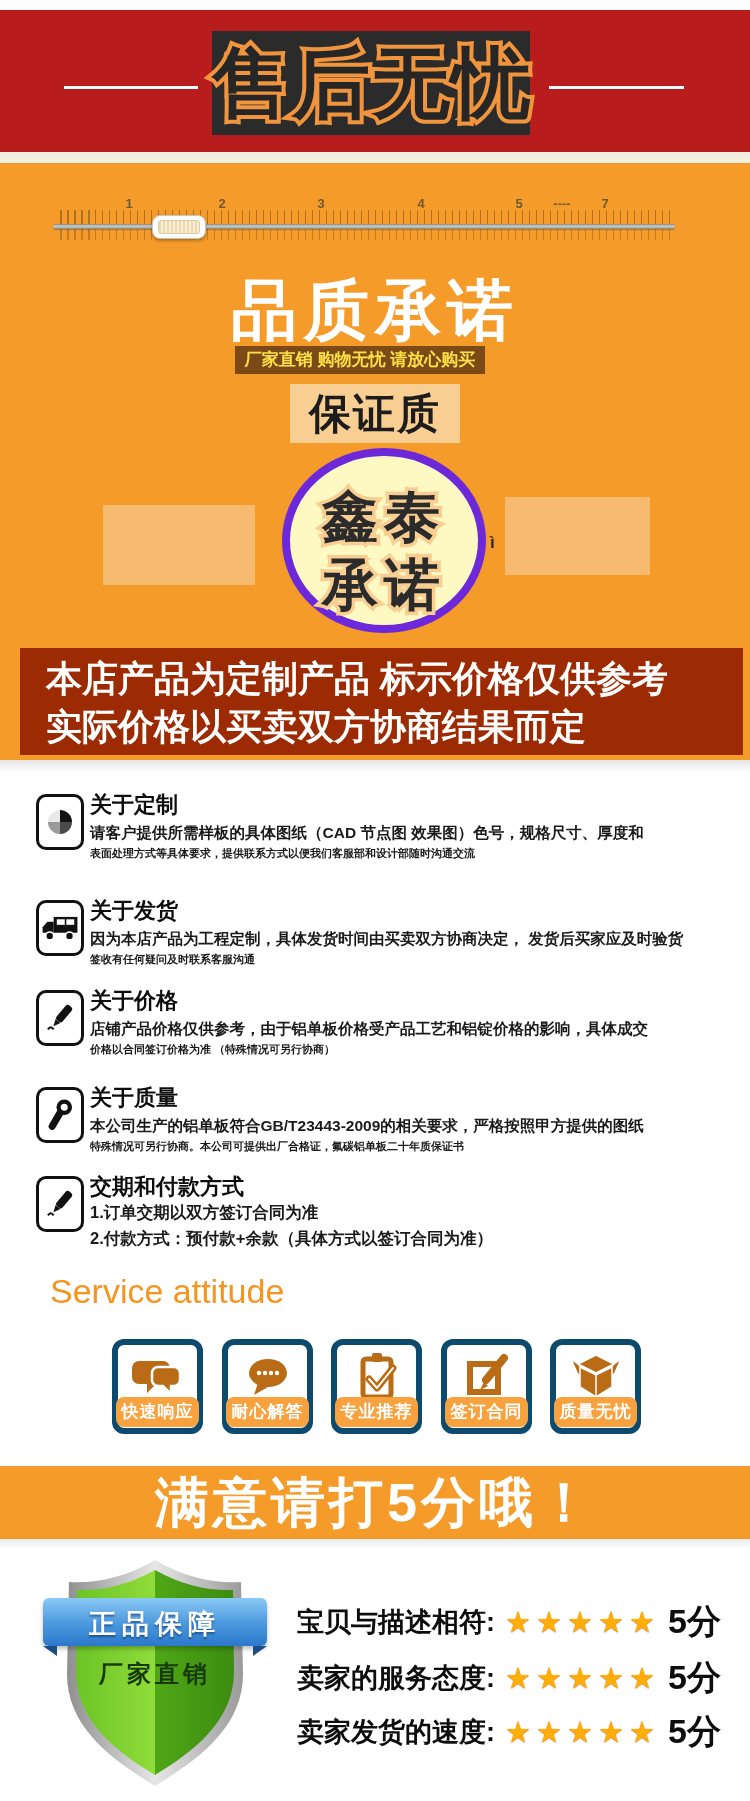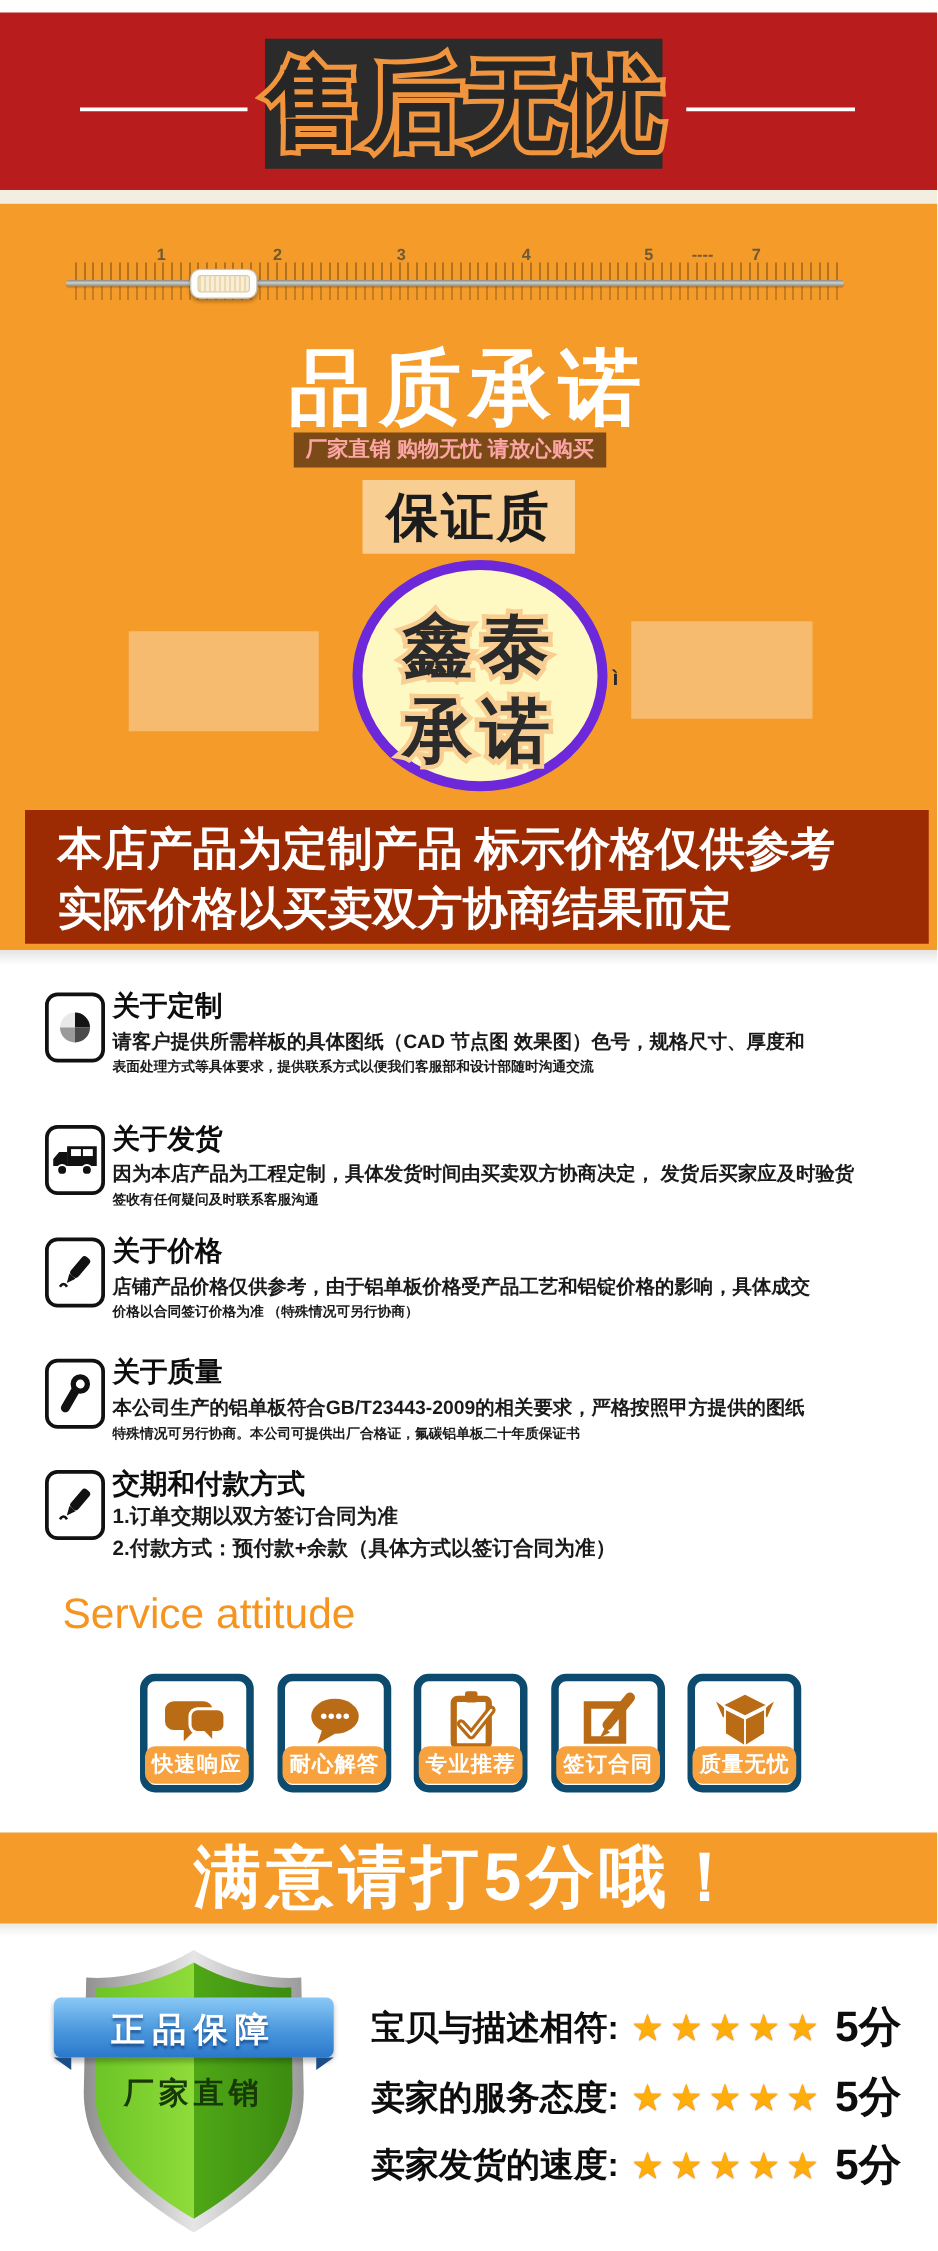--- a/index.html
+++ b/index.html
@@ -31,21 +31,21 @@
   .ruler-ticks-bot { left:60px; top:66px; width:612px; height:11px;
     background:repeating-linear-gradient(90deg, rgba(70,45,10,.28) 0 1.5px, transparent 1.5px 7px); }
   .ruler-handle { left:152px; top:52px; width:54px; height:24px; background:#fdfdfb; border:1px solid #c9c4b4;
     border-radius:8px; box-shadow:0 2px 3px rgba(0,0,0,.25); }
   .ruler-handle .stripes { position:absolute; left:5px; right:5px; top:4px; bottom:4px; border-radius:3px;
     background:repeating-linear-gradient(90deg,#ecd9ae 0 2px,#f8eed8 2px 4px); border:1px solid #d8cba6; }
 
   .promise-title { left:0; top:103px; width:750px; text-align:center; color:#ffffff;
     font-size:66px; font-weight:900; letter-spacing:6px; }
   .promise-subbar { left:235px; top:183px; width:250px; height:28px; background:#7b4a16;
-    color:#fca5a5; font-size:17px; font-weight:700; text-align:center; line-height:28px; white-space:nowrap; }
+    color:#fde047; font-size:17px; font-weight:700; text-align:center; line-height:28px; white-space:nowrap; }
   .guarantee-box { left:290px; top:221px; width:170px; height:59px; background:#f9ce92;
     color:#1c1c1c; font-size:42px; font-weight:900; text-align:center; line-height:59px; letter-spacing:2px; }
   .peach-rect { background:#f6bb6f; }
   .peach-l { left:103px; top:342px; width:152px; height:80px; }
   .peach-r { left:505px; top:334px; width:145px; height:78px; }
   .stray-mark { left:490px; top:370px; font-size:17px; color:#2a2a2a; font-weight:700; }
 
   .seal { left:282px; top:285px; width:204px; height:185px; background:#fef9c3;
     border:8px solid #6d28d9; border-radius:50%; }
   .seal-line { position:absolute; left:0; width:100%; text-align:center; white-space:nowrap;

